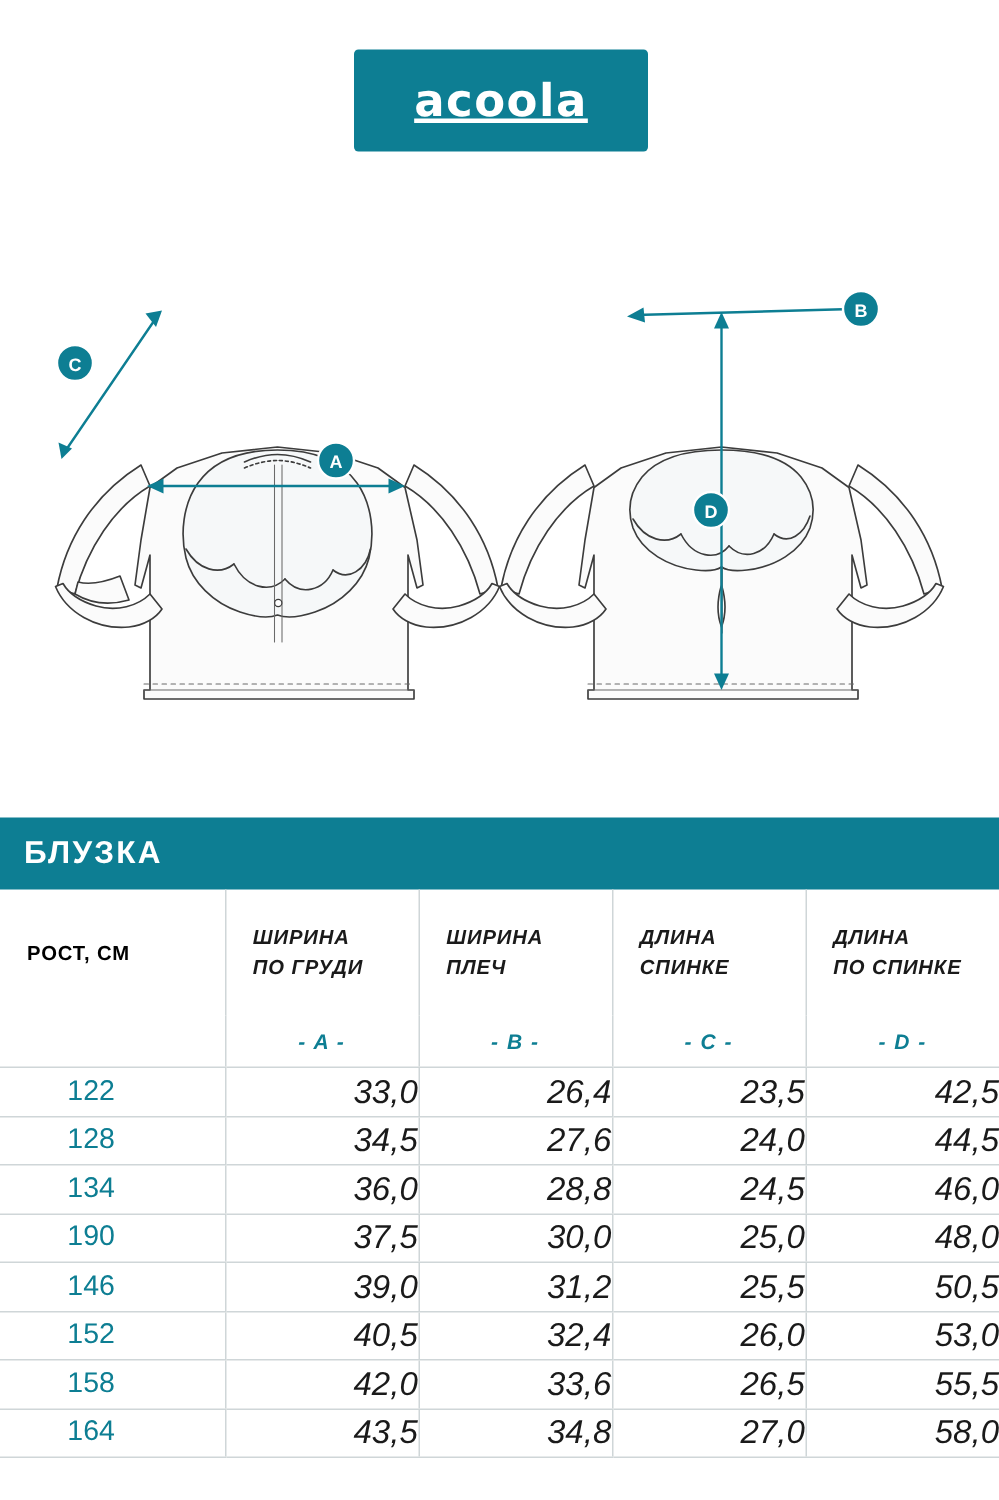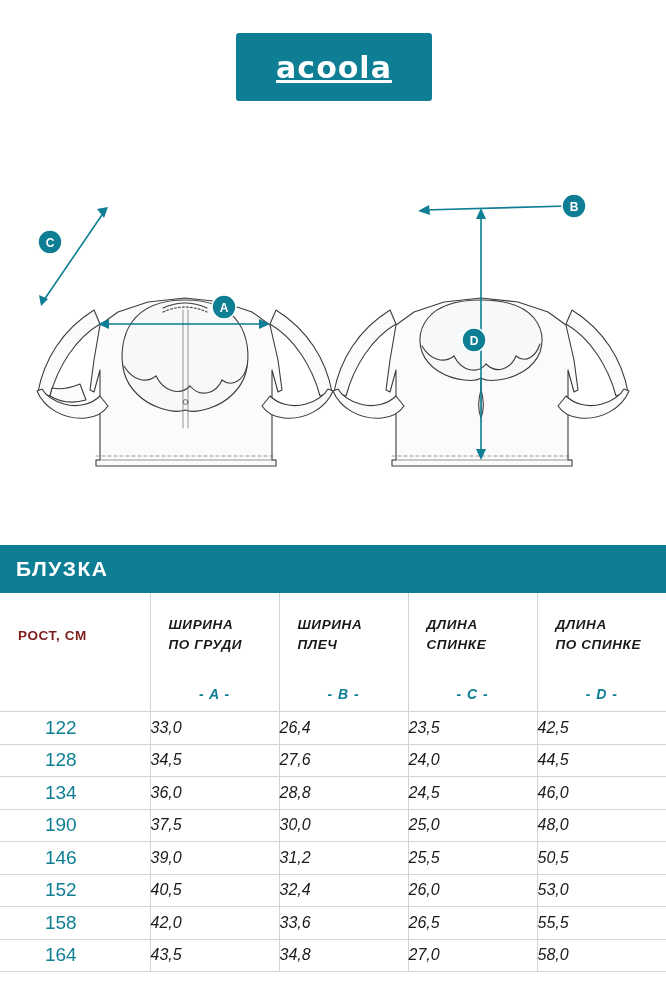--- a/index.html
+++ b/index.html
@@ -104,40 +104,40 @@
     color: #1a1a1a;
     letter-spacing: 0.6px;
     line-height: 1.45;
     padding-left: 18px;
   }
   .head-first {
     font-size: 13.5px;
     font-weight: bold;
     letter-spacing: 0.6px;
     padding-left: 18px;
-    color: #7f1d1d;
+    color: #000000;
   }
 
   .letter-row td {
     height: 34px;
     text-align: center;
     font-size: 14px;
     font-weight: bold;
     color: #0d7e93;
     letter-spacing: 1px;
     border-bottom: 1px solid #cfd6d8;
   }
   .letter-row td.first {
     border-bottom: 1px solid #cfd6d8;
   }
 
   .data-row td {
     height: 31.5px;
-    text-align: left;
-    font-size: 16px;
+    text-align: right;
+    font-size: 22px;
     color: #1a1a1a;
     border-bottom: 1px solid #cfd6d8;
   }
   .data-row td.size {
     color: #0d7e93;
     font-size: 19px;
     text-align: center;
     padding-right: 28px;
   }
   .data-row:last-child td { border-bottom: 1px solid #cfd6d8; }

